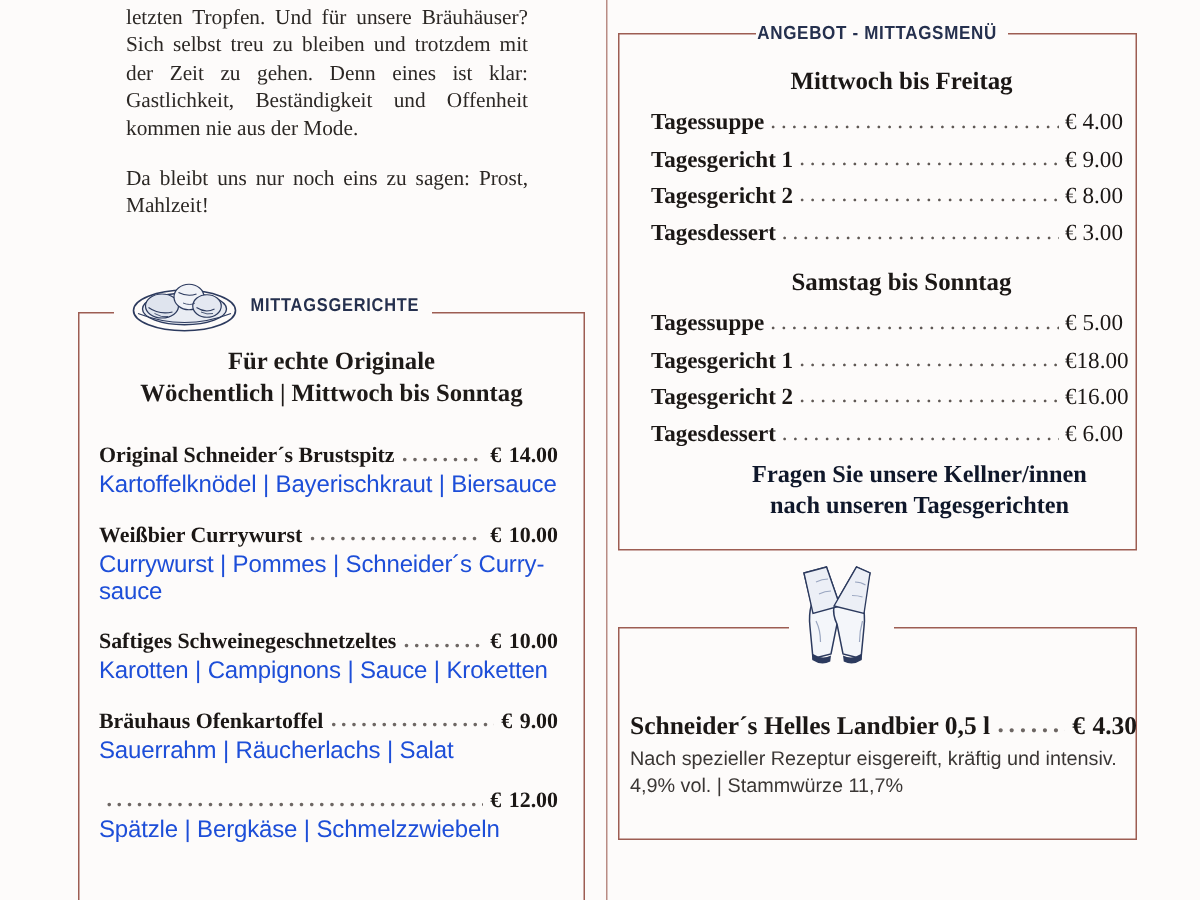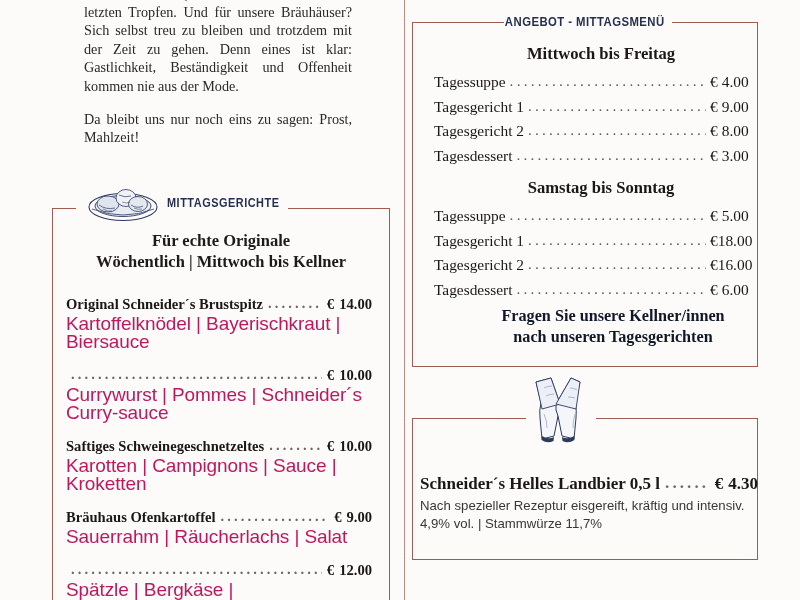--- a/index.html
+++ b/index.html
@@ -61,21 +61,21 @@
   .dish-name{flex:none;}
   .leader{
     flex:1 1 auto;margin:0 5px;overflow:hidden;
     font-size:14.6px;letter-spacing:3.1px;color:#6d6663;
     white-space:nowrap;transform:translateY(-1px);
   }
   .dish-price{flex:none;text-align:right;}
   .dish-price .cur{margin-right:5px;}
   .dish-desc{
     font-family:"Liberation Sans", sans-serif;
-    font-size:19px;line-height:18px;color:#be185d;
+    font-size:16px;line-height:18px;color:#1d4ed8;
     margin-top:2px;letter-spacing:-.1px;
   }
 
   
   .divider{
     position:absolute;left:404px;top:0;width:1px;height:600px;
     background:#b98c84;
   }
 
   
@@ -100,21 +100,21 @@
   .daypart{position:absolute;left:8px;width:378px;}
   .daypart-title{
     text-align:center;font-size:16.6px;font-weight:600;
     color:#1b1715;margin-bottom:6px;
   }
   .menu-rows{padding:0 18px 0 22px;}
   .mrow{
     display:flex;align-items:baseline;white-space:nowrap;
     font-size:15.4px;line-height:24.5px;color:#1b1715;
   }
-  .mrow .lbl{flex:none;}
+  .mrow .lbl{flex:none;font-weight:bold;}
   .mrow .ldr{
     flex:1 1 auto;margin:0 4px;overflow:hidden;
     letter-spacing:3.2px;color:#5f5854;transform:translateY(-1px);
   }
   .mrow .val{flex:none;width:62px;text-align:left;}
   .mrow .val .cur{margin-right:4px;}
   .mrow .val.tight .cur{margin-right:0px;}
 
   .ask{
     position:absolute;left:8px;top:306px;width:402px;text-align:center;
@@ -184,36 +184,37 @@
         <path d="M33 13 q6 3 12 1" fill="none" stroke="#2c3a5e" stroke-width=".7"></path>
         <path d="M45 23 q6 4 12 1" fill="none" stroke="#2c3a5e" stroke-width=".7"></path>
         <path d="M17 27 q5 3 9 2 M36 20 q5 2 8 0 M48 26 q4 2 8 1" fill="none" stroke="#2c3a5e" stroke-width=".55"></path>
         <path d="M6 27 q31 12 62 0" fill="none" stroke="#2c3a5e" stroke-width=".8"></path>
       </svg>
       <div class="mg-title">MITTAGSGERICHTE</div>
     </div>
 
     <div class="mg-sub">
       <div class="l1">Für echte Originale</div>
-      <div class="l2">Wöchentlich | Mittwoch bis Kellner</div>
+      <div class="l2">Wöchentlich | Mittwoch bis Sonntag</div>
     </div>
 
     <div class="dishes">
 
       <div class="dish">
         <div class="dish-row">
           <span class="dish-name">Original Schneider´s Brustspitz</span>
           <span class="leader">........................................................</span>
           <span class="dish-price"><span class="cur">€</span><span>14.00</span></span>
         </div>
         <div class="dish-desc">Kartoffelknödel | Bayerischkraut | Biersauce</div>
       </div>
 
       <div class="dish">
         <div class="dish-row">
+          <span class="dish-name">Weißbier Currywurst</span>
           <span class="leader">........................................................</span>
           <span class="dish-price"><span class="cur">€</span><span>10.00</span></span>
         </div>
         <div class="dish-desc">Currywurst | Pommes | Schneider´s Curry-sauce</div>
       </div>
 
       <div class="dish">
         <div class="dish-row">
           <span class="dish-name">Saftiges Schweinegeschnetzeltes</span>
           <span class="leader">........................................................</span>

